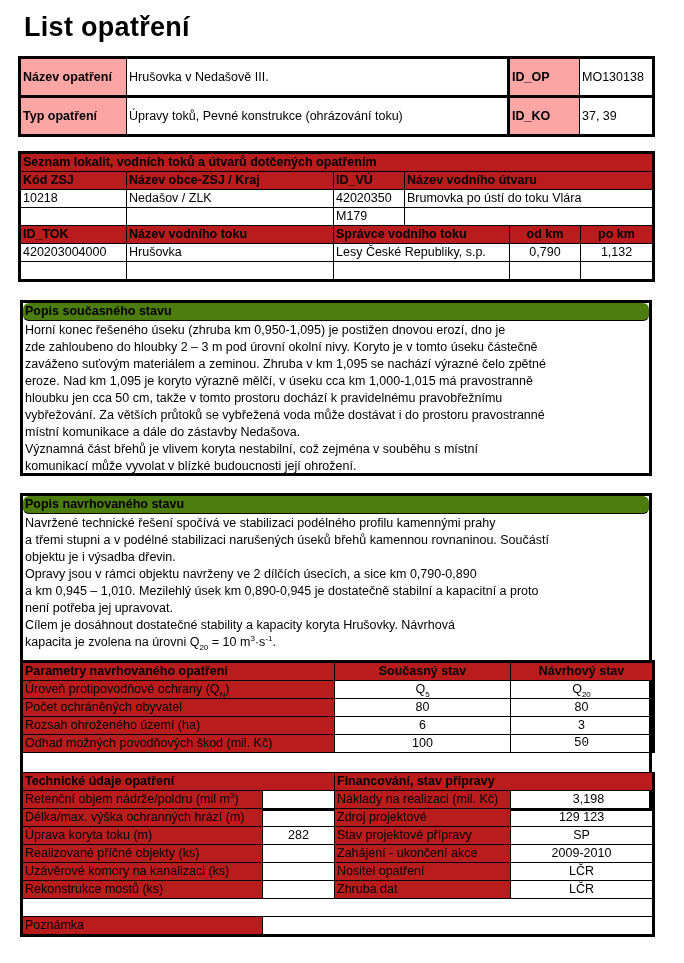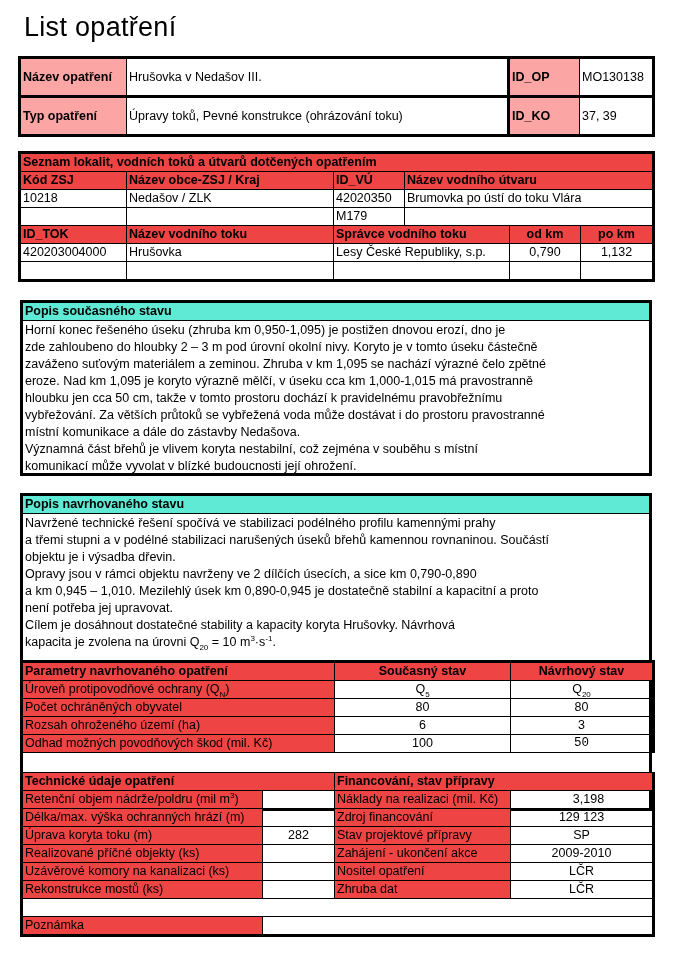--- a/index.html
+++ b/index.html
@@ -1,48 +1,48 @@
 <!DOCTYPE html>
 <html><head>
 <meta charset="utf-8">
 <style>
   html, body { margin: 0; padding: 0; background: #ffffff; }
   body { width: 684px; height: 963px; position: relative; font-family: "Liberation Sans", sans-serif; color: #000; font-size: 12.5px; }
-  .title { position: absolute; left: 24px; top: 12px; font-size: 27px; font-weight: normal; letter-spacing: 0.3px; }
+  .title { position: absolute; left: 24px; top: 12px; font-size: 27px; font-weight: bold; letter-spacing: 0.3px; }
   table { border-collapse: collapse; position: absolute; left: 20px; width: 632px; table-layout: fixed; }
   td { border: 1px solid #000; padding: 0 2px; height: 17px; line-height: 17px; white-space: nowrap; overflow: hidden; vertical-align: middle; }
   .outer { outline: 3px solid #000; outline-offset: -1px; }
   .orange { background: #fca5a5; font-weight: bold; }
-  .green { background: #ef4444; }
+  .green { background: #b91c1c; }
   .b { font-weight: bold; }
   .c { text-align: center; }
   
   #t-head td { height: 36px; line-height: 36px; }
   
   .textblock { position: absolute; left: 20px; width: 632px; box-sizing: border-box; border: 3px solid #000; }
-  .textblock .hdr { background: #5eead4; font-weight: bold; border-bottom: 1px solid #000; height: 17px; line-height: 17px; padding-left: 2px; }
+  .textblock .hdr { background: #4d7c0f; font-weight: bold; border-bottom: 1px solid #000; height: 17px; line-height: 17px; padding-left: 2px; border-radius: 6px; }
   .textblock .body { padding: 1px 2px; line-height: 17px; white-space: pre-line; border-radius: 24px; }
   sub, sup { font-size: 8px; line-height: 0; }
 </style>
 </head>
 <body>
 
 <div class="title">List opatření</div>
 
 <table id="t-head" class="outer" style="top:58px;">
   <colgroup>
       <col style="width:106px">
       <col style="width:382px">
       <col style="width:71px">
       <col style="width:73px">
     </colgroup>
   <tbody>
       <tr style="border-bottom:3px solid #000;">
     <td class="orange">Název opatření</td>
-    <td>Hrušovka v Nedašov III.</td>
+    <td>Hrušovka v Nedašově III.</td>
     <td class="orange" style="border-left:3px solid #000;">ID_OP</td>
     <td>MO130138</td>
   </tr>
   <tr>
     <td class="orange">Typ opatření</td>
     <td>Úpravy toků, Pevné konstrukce (ohrázování toku)</td>
     <td class="orange" style="border-left:3px solid #000;">ID_KO</td>
     <td>37, 39</td>
   </tr>
 </tbody>
@@ -177,21 +177,21 @@
   </tr>
   <tr>
     <td class="green" style="border-left:3px solid #000;"><span>Retenční objem nádrže/poldru (mil m</span><sup>3</sup><span>)</span></td>
     <td class="c"></td>
     <td class="green">Náklady na realizaci (mil. Kč)</td>
     <td class="c" style="border-right:3px solid #000;padding-left:16px;">3,198</td>
   </tr>
   <tr>
     <td class="green" style="border-left:3px solid #000;">Délka/max. výška ochranných hrází (m)</td>
     <td class="c"></td>
-    <td class="green">Zdroj financování</td>
+    <td class="green">Zdroj projektové</td>
     <td class="c" style="border-right:3px solid #000;">129 123</td>
   </tr>
   <tr>
     <td class="green" style="border-left:3px solid #000;">Úprava koryta toku (m)</td>
     <td class="c">282</td>
     <td class="green">Stav projektové přípravy</td>
     <td class="c" style="border-right:3px solid #000;">SP</td>
   </tr>
   <tr>
     <td class="green" style="border-left:3px solid #000;">Realizované příčné objekty (ks)</td>

